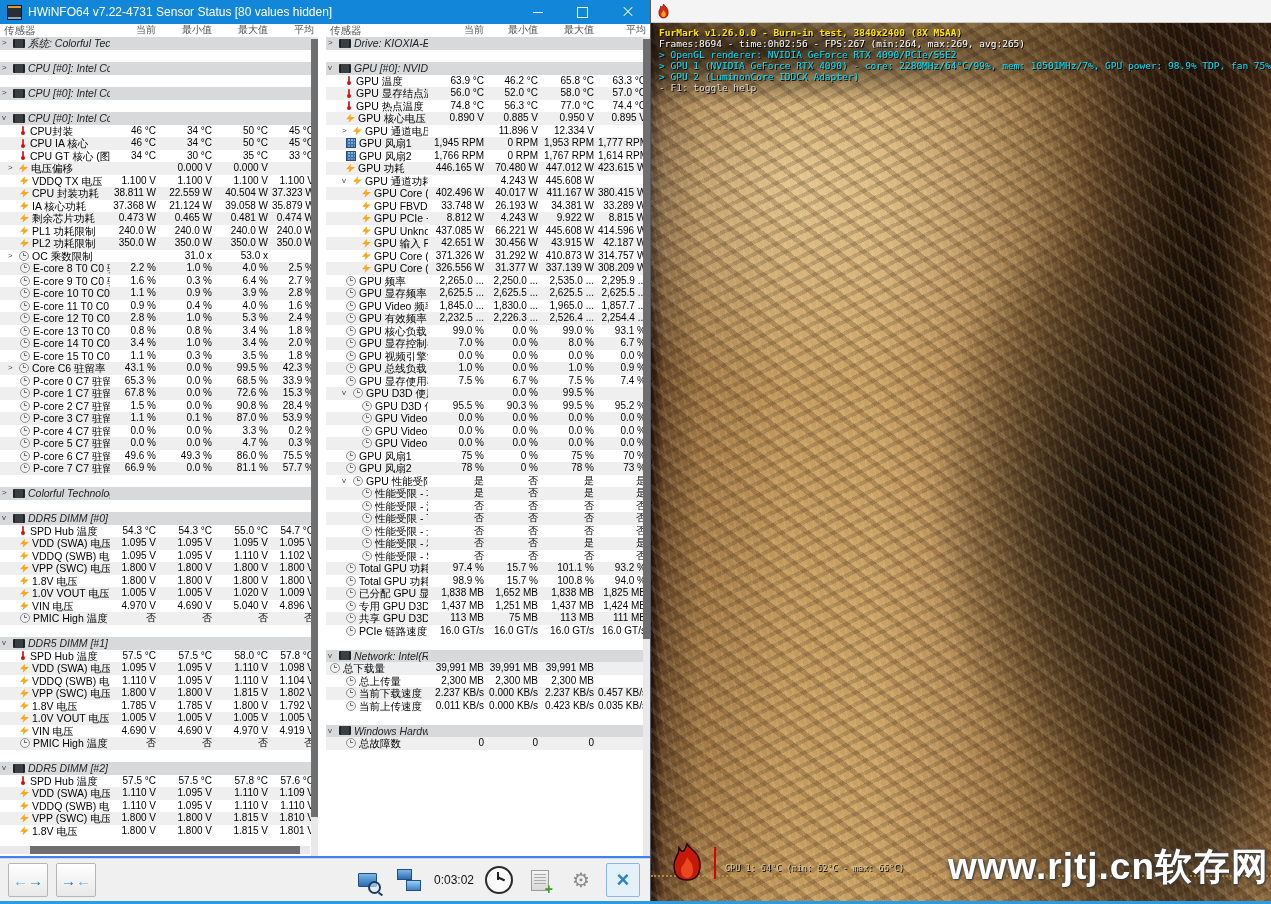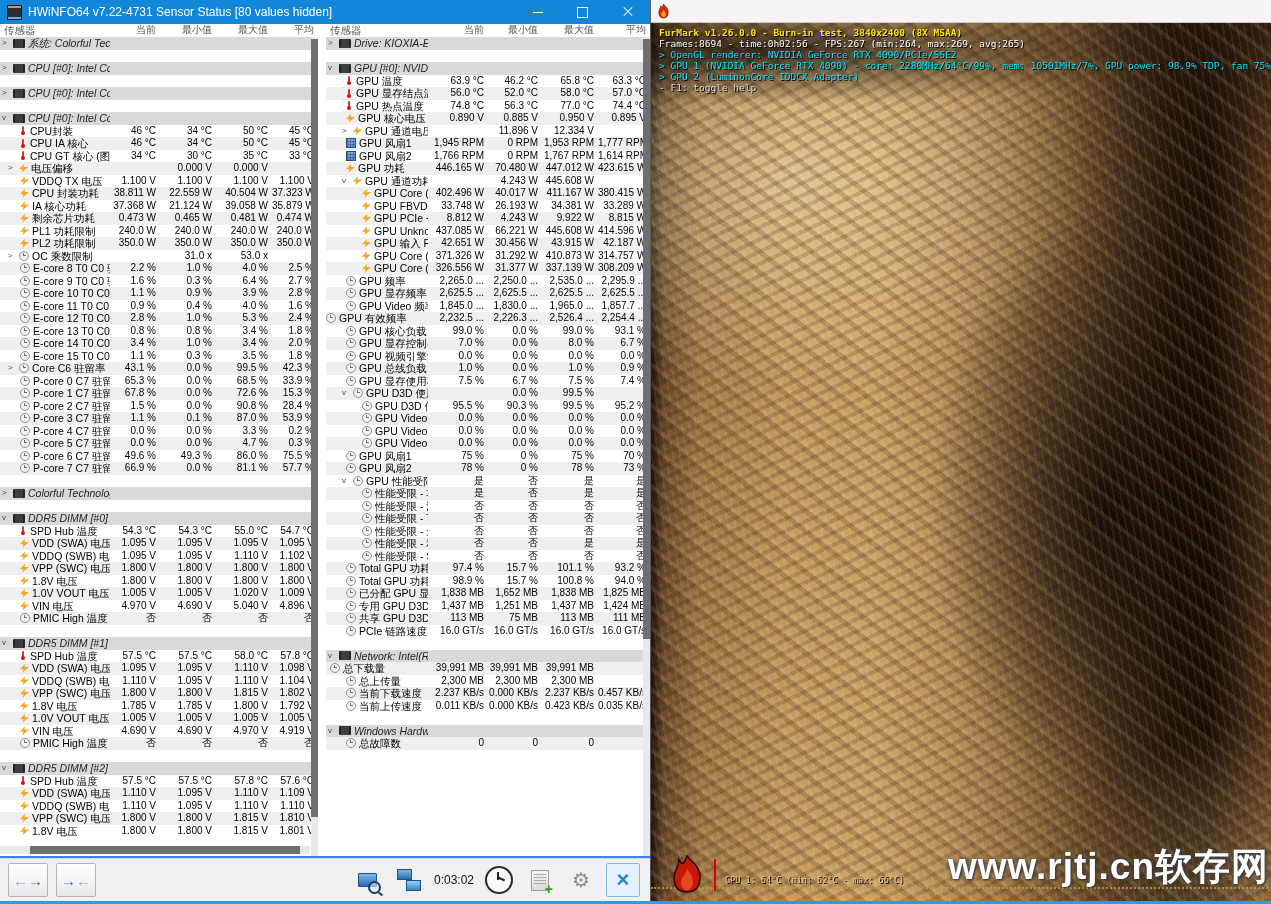--- a/index.html
+++ b/index.html
@@ -92,21 +92,21 @@
       radial-gradient(ellipse 260px 430px at 74% 55%, rgba(8,4,2,.85), rgba(8,4,2,0) 70%),
       radial-gradient(ellipse 300px 260px at 100% 100%, rgba(190,150,95,.6), transparent 70%),
       radial-gradient(ellipse 280px 200px at 100% 0%, rgba(40,22,12,.8), transparent 70%),
       linear-gradient(90deg,#1a0f08 0%,#6b4a2a 2%,#a37a47 8%,#c39a5e 22%,#caa265 36%,#b9905a 48%,#9d7746 58%,#74552f 68%,#46301b 76%,#201408 84%,#170d06 90%,#33200f 95%,#54371c 100%);}
   .overlay{position:absolute;left:8px;top:4px;font-family:"DejaVu Sans Mono",monospace;font-size:9.5px;
     line-height:11px;white-space:nowrap;text-shadow:1px 1px 0 #000;}
   .ol-yellow{color:#ffe400;font-weight:bold;}
   .ol-white{color:#ffffff;}
   .ol-cyan{color:#00e5ff;}
   .ol-help{color:#d8d8d8;}
-  .fm-bottombar{position:absolute;left:0;right:0;bottom:4px;height:44px;}
+  .fm-bottombar{position:absolute;left:0;right:0;bottom:16px;height:44px;}
   .fm-dash{position:absolute;left:0;right:0;bottom:8px;border-bottom:2px dotted #c79a3e;opacity:.8;}
   .fm-redline{position:absolute;left:63px;bottom:6px;width:2px;height:32px;background:#d00;}
   .fm-status{position:absolute;left:74px;bottom:12px;color:#dcc890;font-size:8.5px;
     font-family:"DejaVu Sans Mono",monospace;text-shadow:1px 1px 0 #000;}
   .fm-logo{position:absolute;left:18px;bottom:4px;width:36px;height:38px;}
 
   .watermark{position:absolute;right:2px;bottom:12px;font-size:37px;font-weight:bold;color:#ffffff;
     text-shadow:0 0 4px #444,1px 1px 2px #333;letter-spacing:1px;z-index:50;}
   .bottom-line{position:absolute;left:0;right:0;bottom:0;height:3px;background:#2d9be0;z-index:60;}
 </style>
@@ -987,21 +987,21 @@
             <span class="lab" style="padding-left: 20px;">
               <span class="ic c"></span>
               <span class="ltx">GPU Video 频率</span>
             </span>
             <span class="vc v0">1,845.0 ...</span>
             <span class="vc v1">1,830.0 ...</span>
             <span class="vc v2">1,965.0 ...</span>
             <span class="vc v3">1,857.7 ...</span>
           </div>
           <div class="srow alt">
-            <span class="lab" style="">
+            <span class="lab" style="padding-left: 20px;">
               <span class="ic c"></span>
               <span class="ltx">GPU 有效频率</span>
             </span>
             <span class="vc v0">2,232.5 ...</span>
             <span class="vc v1">2,226.3 ...</span>
             <span class="vc v2">2,526.4 ...</span>
             <span class="vc v3">2,254.4 ...</span>
           </div>
           <div class="srow">
             <span class="lab" style="padding-left: 20px;">

